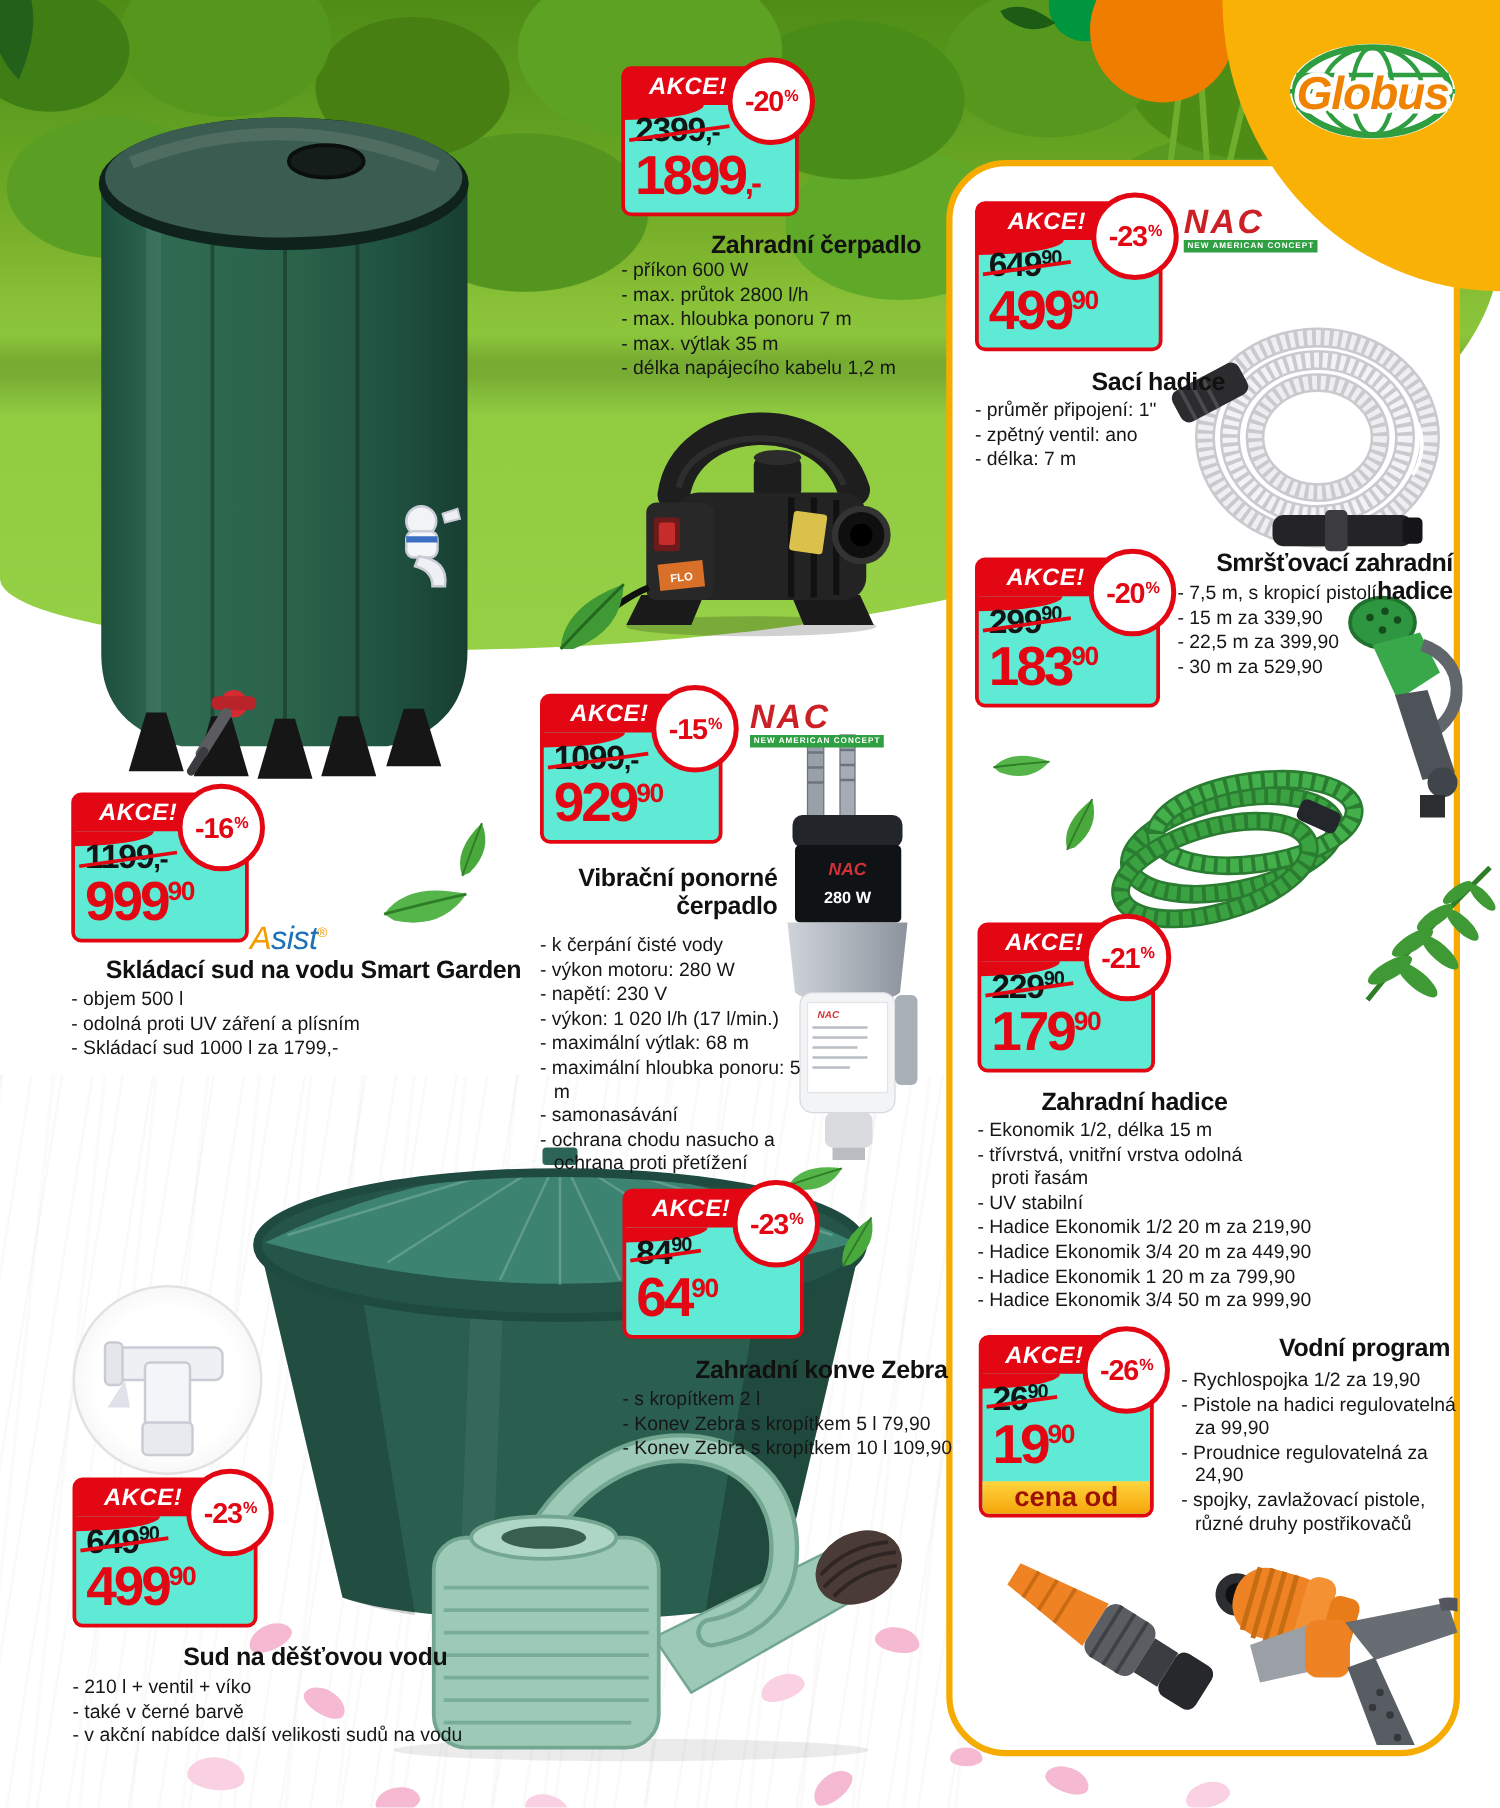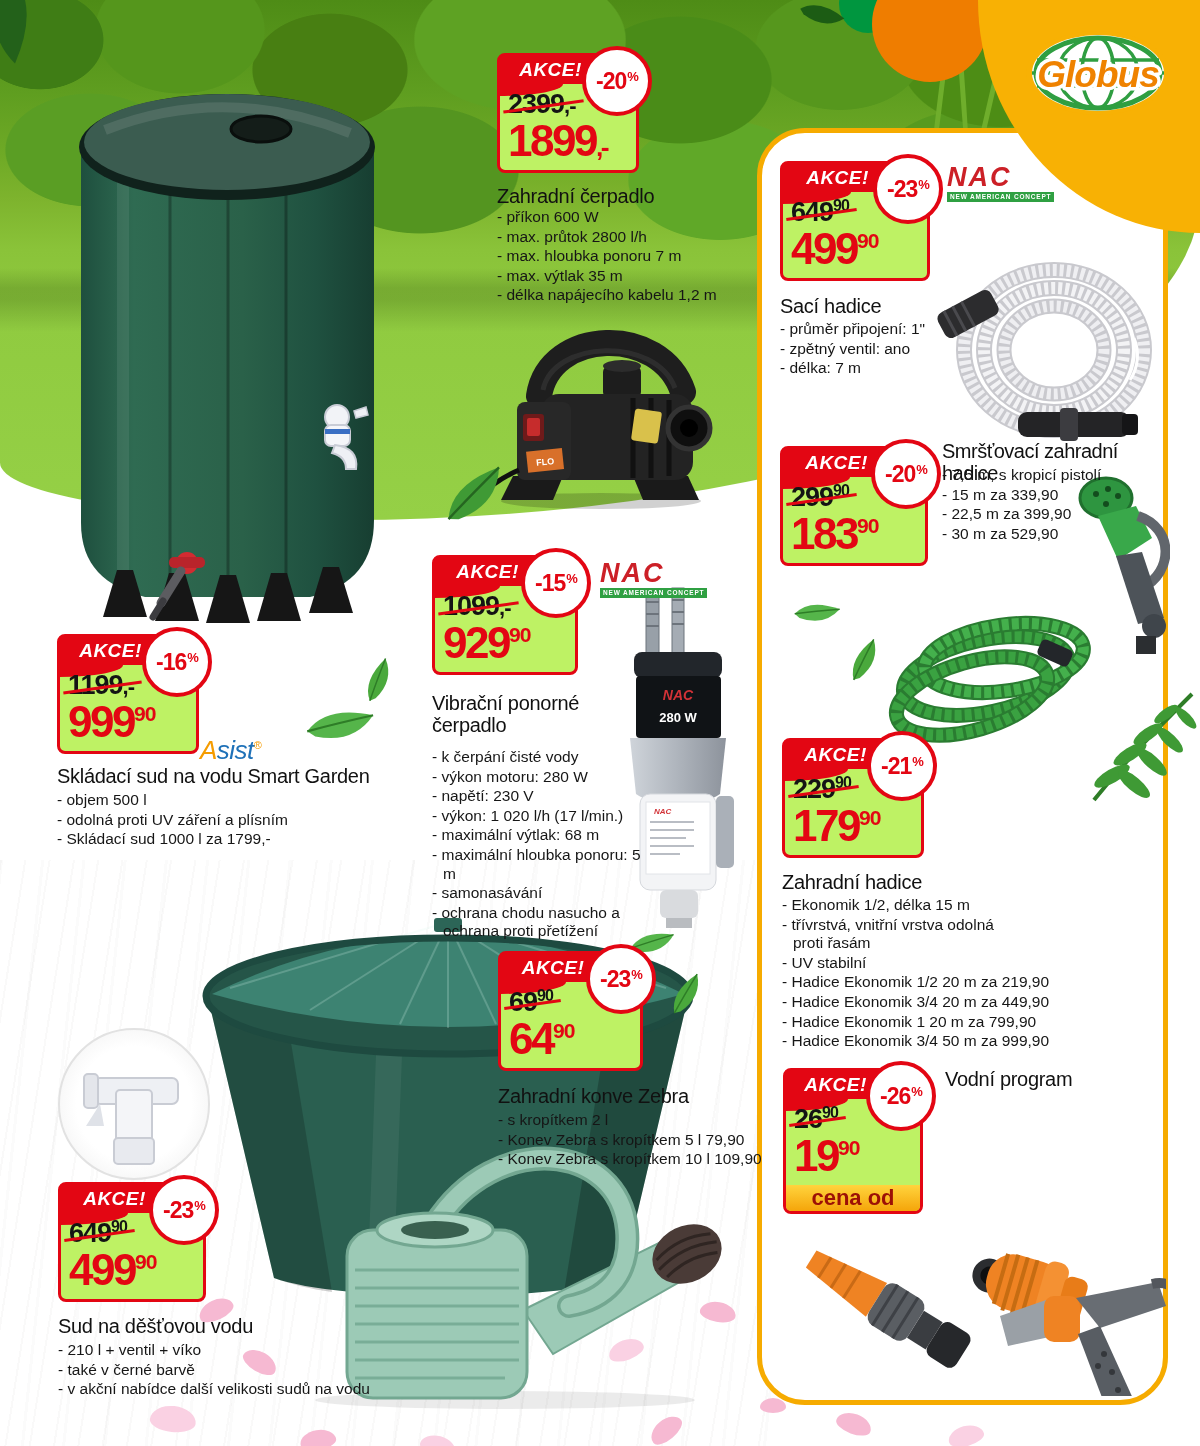--- a/index.html
+++ b/index.html
@@ -33,21 +33,21 @@
   
   .panel{position:absolute;left:757px;top:128px;width:411px;height:1277px;background:#fff;
     border:5px solid #f6ab00;border-radius:48px;box-sizing:border-box;z-index:3;}
   .blob{position:absolute;right:0;top:0;width:222px;height:233px;background:#f8b104;
     border-bottom-left-radius:100% 100%;z-index:4;}
   .circ{position:absolute;border-radius:50%;z-index:2;}
 
   .globus{position:absolute;left:1022px;top:30px;z-index:5;}
 
   
-  .pricebox{position:absolute;background:#bef264;border:3px solid #e30613;border-radius:8px;
+  .pricebox{position:absolute;background:#5eead4;border:3px solid #e30613;border-radius:8px;
     box-sizing:border-box;padding:32px 8px 8px;z-index:6;}
   .ribbon{position:absolute;top:-1px;left:-1px;right:34px;height:29px;background:#e30613;
     border-radius:6px 2px 0 0;display:flex;align-items:center;justify-content:center;}
   .ribbon::after{content:'';position:absolute;left:0;top:100%;width:62%;height:12px;
     background:#e30613;border-radius:0 0 100% 0;}
   .akce{color:#fff;font-weight:900;font-style:italic;font-size:19px;letter-spacing:.5px;}
   .disc{position:absolute;top:-10px;right:-16px;width:62px;height:62px;border-radius:50%;
     background:#fff;border:4px solid #e30613;display:flex;align-items:center;justify-content:center;
     color:#e30613;font-weight:900;font-size:23px;letter-spacing:-1px;z-index:7;}
   .disc .pc{font-size:13px;margin-top:-9px;margin-left:1px;}
@@ -59,22 +59,22 @@
     background:#e30613;transform:rotate(-8deg);}
   .np{font-weight:900;font-size:44px;color:#e30613;letter-spacing:-2.5px;line-height:.95;
     margin-top:2px;white-space:nowrap;}
   .np sup{font-size:.48em;letter-spacing:-1px;}
   .np .sfn{font-size:.6em;}
   .strip{height:26px;margin:8px -8px -8px;background:linear-gradient(#ffd43d,#f5a50a);
     border-radius:0 0 5px 5px;display:flex;align-items:center;justify-content:center;
     color:#9c1006;font-weight:700;font-size:22px;}
 
   
-  .ptitle{position:absolute;font-weight:400;font-size:20px;line-height:1.1;color:#111;
-    z-index:6;letter-spacing:-.3px;}
+  .ptitle{position:absolute;font-weight:700;font-size:20px;line-height:1.1;color:#111;
+    z-index:6;letter-spacing:-.3px;text-align:right;}
   .ptitle.sm{font-size:20px;letter-spacing:-.5px;}
   .feat{position:absolute;z-index:6;list-style:none;margin:0;padding:0;
     font-size:15.5px;line-height:1.2;color:#161616;}
   .feat li{padding-left:11px;text-indent:-11px;margin-bottom:1px;}
   .feat li::before{content:"- ";}
   .feat li.b{font-weight:400;}
   .feat.nb li.b{white-space:nowrap;}
 
   
   .naclogo{position:absolute;z-index:6;line-height:1;}
@@ -473,21 +473,21 @@
   </svg>
 
   <div class="pricebox" style="left:498px;top:951px;width:145px">
     <div class="ribbon">
         <span class="akce">AKCE!</span>
       </div>
     <div class="disc">
         <span>-23</span>
         <span class="pc">%</span>
       </div>
-    <div class="op"><span>69</span><sup>90</sup></div>
+    <div class="op"><span>84</span><sup>90</sup></div>
     <div class="np"><span>64</span><sup>90</sup></div>
   </div>
   <div class="ptitle" style="left:498px;top:1085px;width:260px">Zahradní konve Zebra</div>
   <ul class="feat nb" style="left:498px;top:1111px;width:280px">
       <li>s kropítkem 2 l</li>
       <li class="b">Konev Zebra s kropítkem 5 l 79,90</li>
       <li class="b">Konev Zebra s kropítkem 10 l 109,90</li>
     </ul>
 
   <svg class="img hi" style="left:778px;top:1224px" width="388" height="172" viewBox="0 0 388 172">
@@ -526,20 +526,26 @@
       </div>
     <div class="disc">
         <span>-26</span>
         <span class="pc">%</span>
       </div>
     <div class="op"><span>26</span><sup>90</sup></div>
     <div class="np"><span>19</span><sup>90</sup></div>
     <div class="strip">cena od</div>
   </div>
   <div class="ptitle" style="left:945px;top:1068px;width:215px">Vodní program</div>
+  <ul class="feat" style="left:945px;top:1096px;width:222px">
+      <li class="b">Rychlospojka 1/2 za 19,90</li>
+      <li class="b">Pistole na hadici regulovatelná za 99,90</li>
+      <li class="b">Proudnice regulovatelná za 24,90</li>
+      <li>spojky, zavlažovací pistole, různé druhy postřikovačů</li>
+    </ul>
 
   <div class="pricebox" style="left:58px;top:1182px;width:148px">
     <div class="ribbon">
         <span class="akce">AKCE!</span>
       </div>
     <div class="disc">
         <span>-23</span>
         <span class="pc">%</span>
       </div>
     <div class="op"><span>649</span><sup>90</sup></div>

